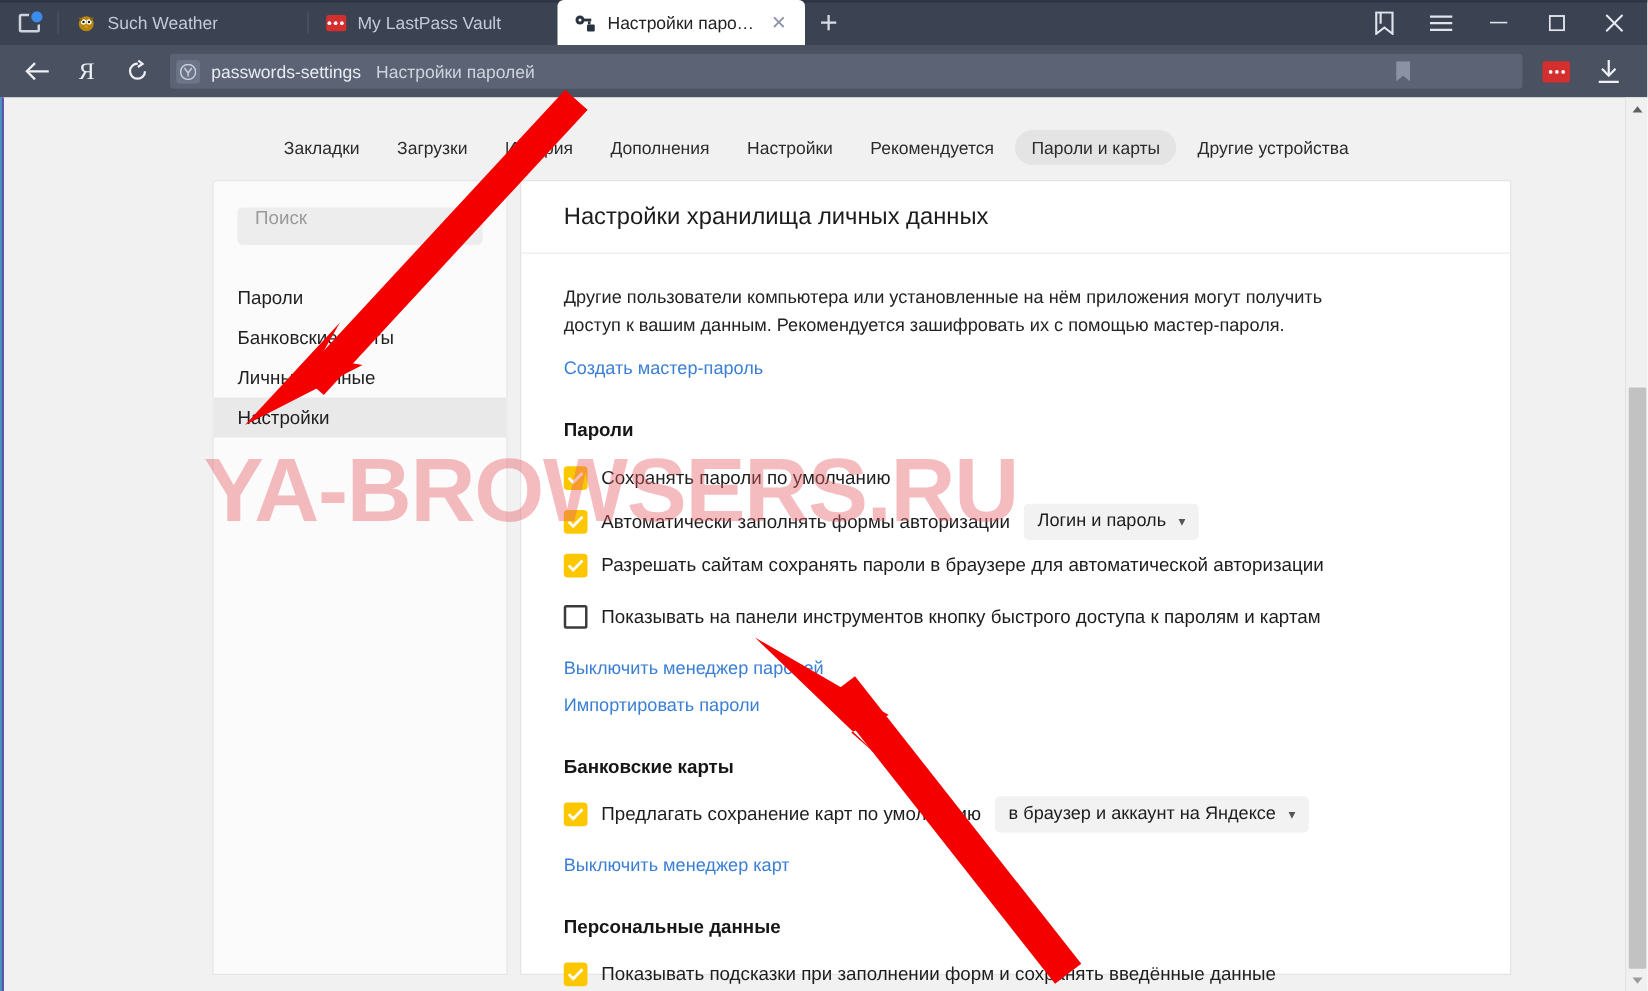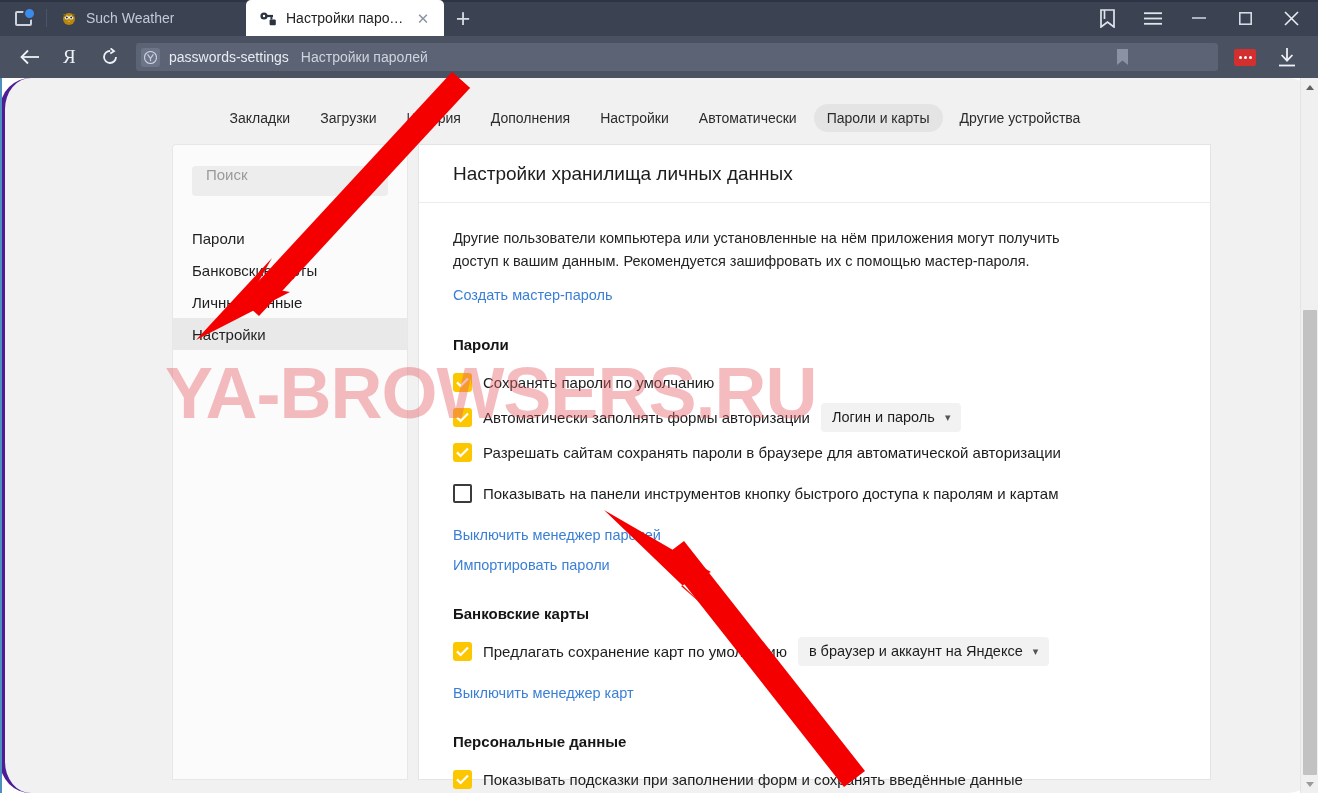--- a/index.html
+++ b/index.html
@@ -92,23 +92,22 @@
   .lastpass-ext {
     width: 22px; height: 17px; background:#d32f2f; border-radius:2px;
     display:flex; align-items:center; justify-content:center; gap:2px;
   }
   .lp-dot { width:3px; height:3px; background:#fff; border-radius:50%; }
   .ext-btn { width: 42px; height:42px; display:flex; align-items:center; justify-content:center; }
 
   
   .page {
     position:absolute; left:0; top:78px; width:1318px; height:715px;
-    background:#f1f1f1; border-left:5px solid #4c1d95;
+    background:#f1f1f1; border-left:3px solid #4c1d95;
     overflow:hidden;
-    border-radius:31px;
   }
   .settings-nav {
     position:absolute; left:0; top:23px; width:1300px; height:34px;
     display:flex; align-items:center; justify-content:center; gap: 4px;
   }
   .snav-item {
     font-size: 14px; color:#2b2b2b; padding: 6px 13px; border-radius: 14px;
     white-space:nowrap;
   }
   .snav-item.active { background:#e4e4e4; }
@@ -222,20 +221,30 @@
             <circle cx="10.2" cy="7.5" r="2.1" fill="#fff"></circle>
             <circle cx="5.8" cy="7.5" r="1" fill="#222"></circle>
             <circle cx="10.2" cy="7.5" r="1" fill="#222"></circle>
             <path d="M8 10 l1.6 2 h-3.2 z" fill="#e0a030"></path>
             <path d="M2.6 4 l2 2.4 M13.4 4 l-2 2.4" stroke="#8b6508" stroke-width="1.6" fill="none"></path>
           </svg>
       </span>
       <span class="tab-title">Such Weather</span>
     </div>
 
+    <div class="tab tab-inactive">
+      <span class="favicon">
+        <span class="lastpass-ext" style="width:16px;height:13px;">
+          <span class="lp-dot"></span>
+            <span class="lp-dot"></span>
+            <span class="lp-dot"></span>
+        </span>
+      </span>
+      <span class="tab-title">My LastPass Vault</span>
+    </div>
 
     <div class="tab tab-active">
       <span class="favicon">
         <svg width="17" height="15" viewBox="0 0 17 15">
           <circle cx="4" cy="5" r="3.6" fill="#2b3340"></circle>
             <circle cx="4" cy="5" r="1.2" fill="#fff"></circle>
           <rect x="6.6" y="3.9" width="6.4" height="2.2" fill="#2b3340"></rect>
           <rect x="10.4" y="6.1" width="2" height="2.4" fill="#2b3340"></rect>
           <rect x="9.6" y="8.6" width="6.2" height="5.6" rx="1" fill="#2b3340"></rect>
         </svg>
@@ -339,21 +348,21 @@
   </div>
 
   <div class="page">
 
     <div class="settings-nav">
       <div class="snav-item">Закладки</div>
       <div class="snav-item">Загрузки</div>
       <div class="snav-item">История</div>
       <div class="snav-item">Дополнения</div>
       <div class="snav-item">Настройки</div>
-      <div class="snav-item">Автоматически</div>
+      <div class="snav-item">Рекомендуется</div>
       <div class="snav-item active">Пароли и карты</div>
       <div class="snav-item">Другие устройства</div>
     </div>
 
     <div class="content-wrap">
 
       <div class="sidebar">
         <div class="sidebar-search">
           <span>Поиск</span>
         </div>

